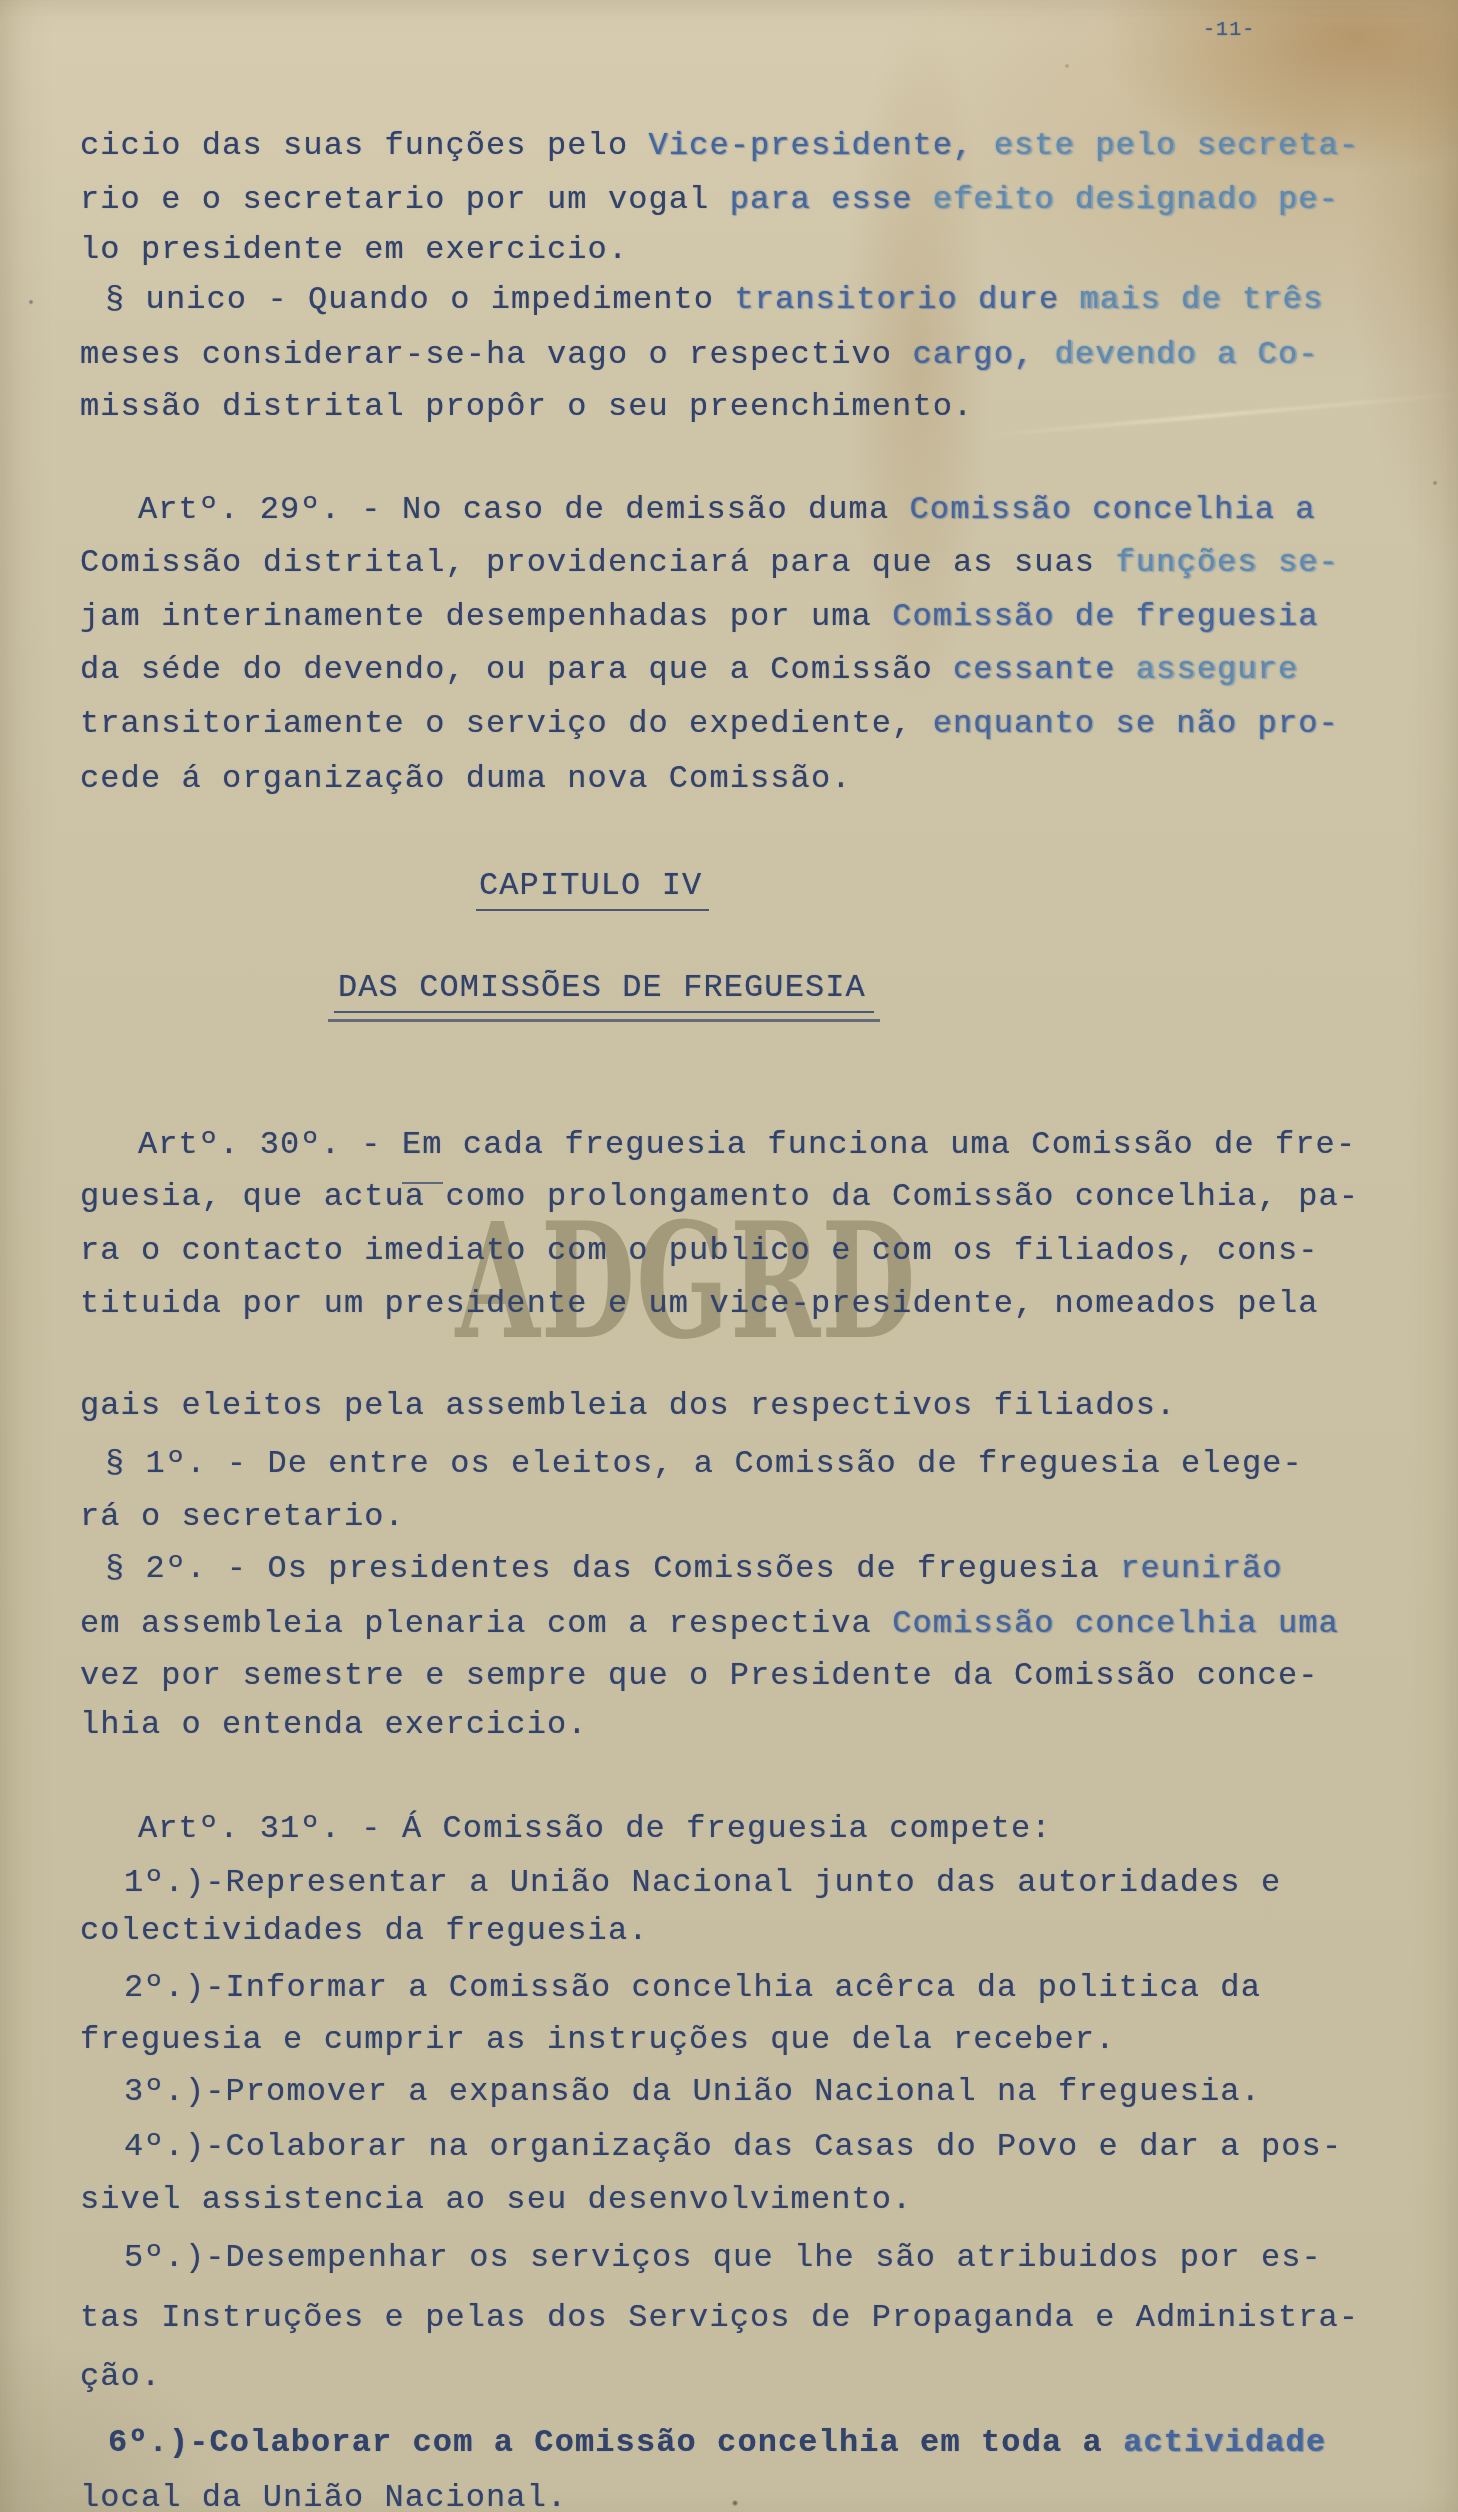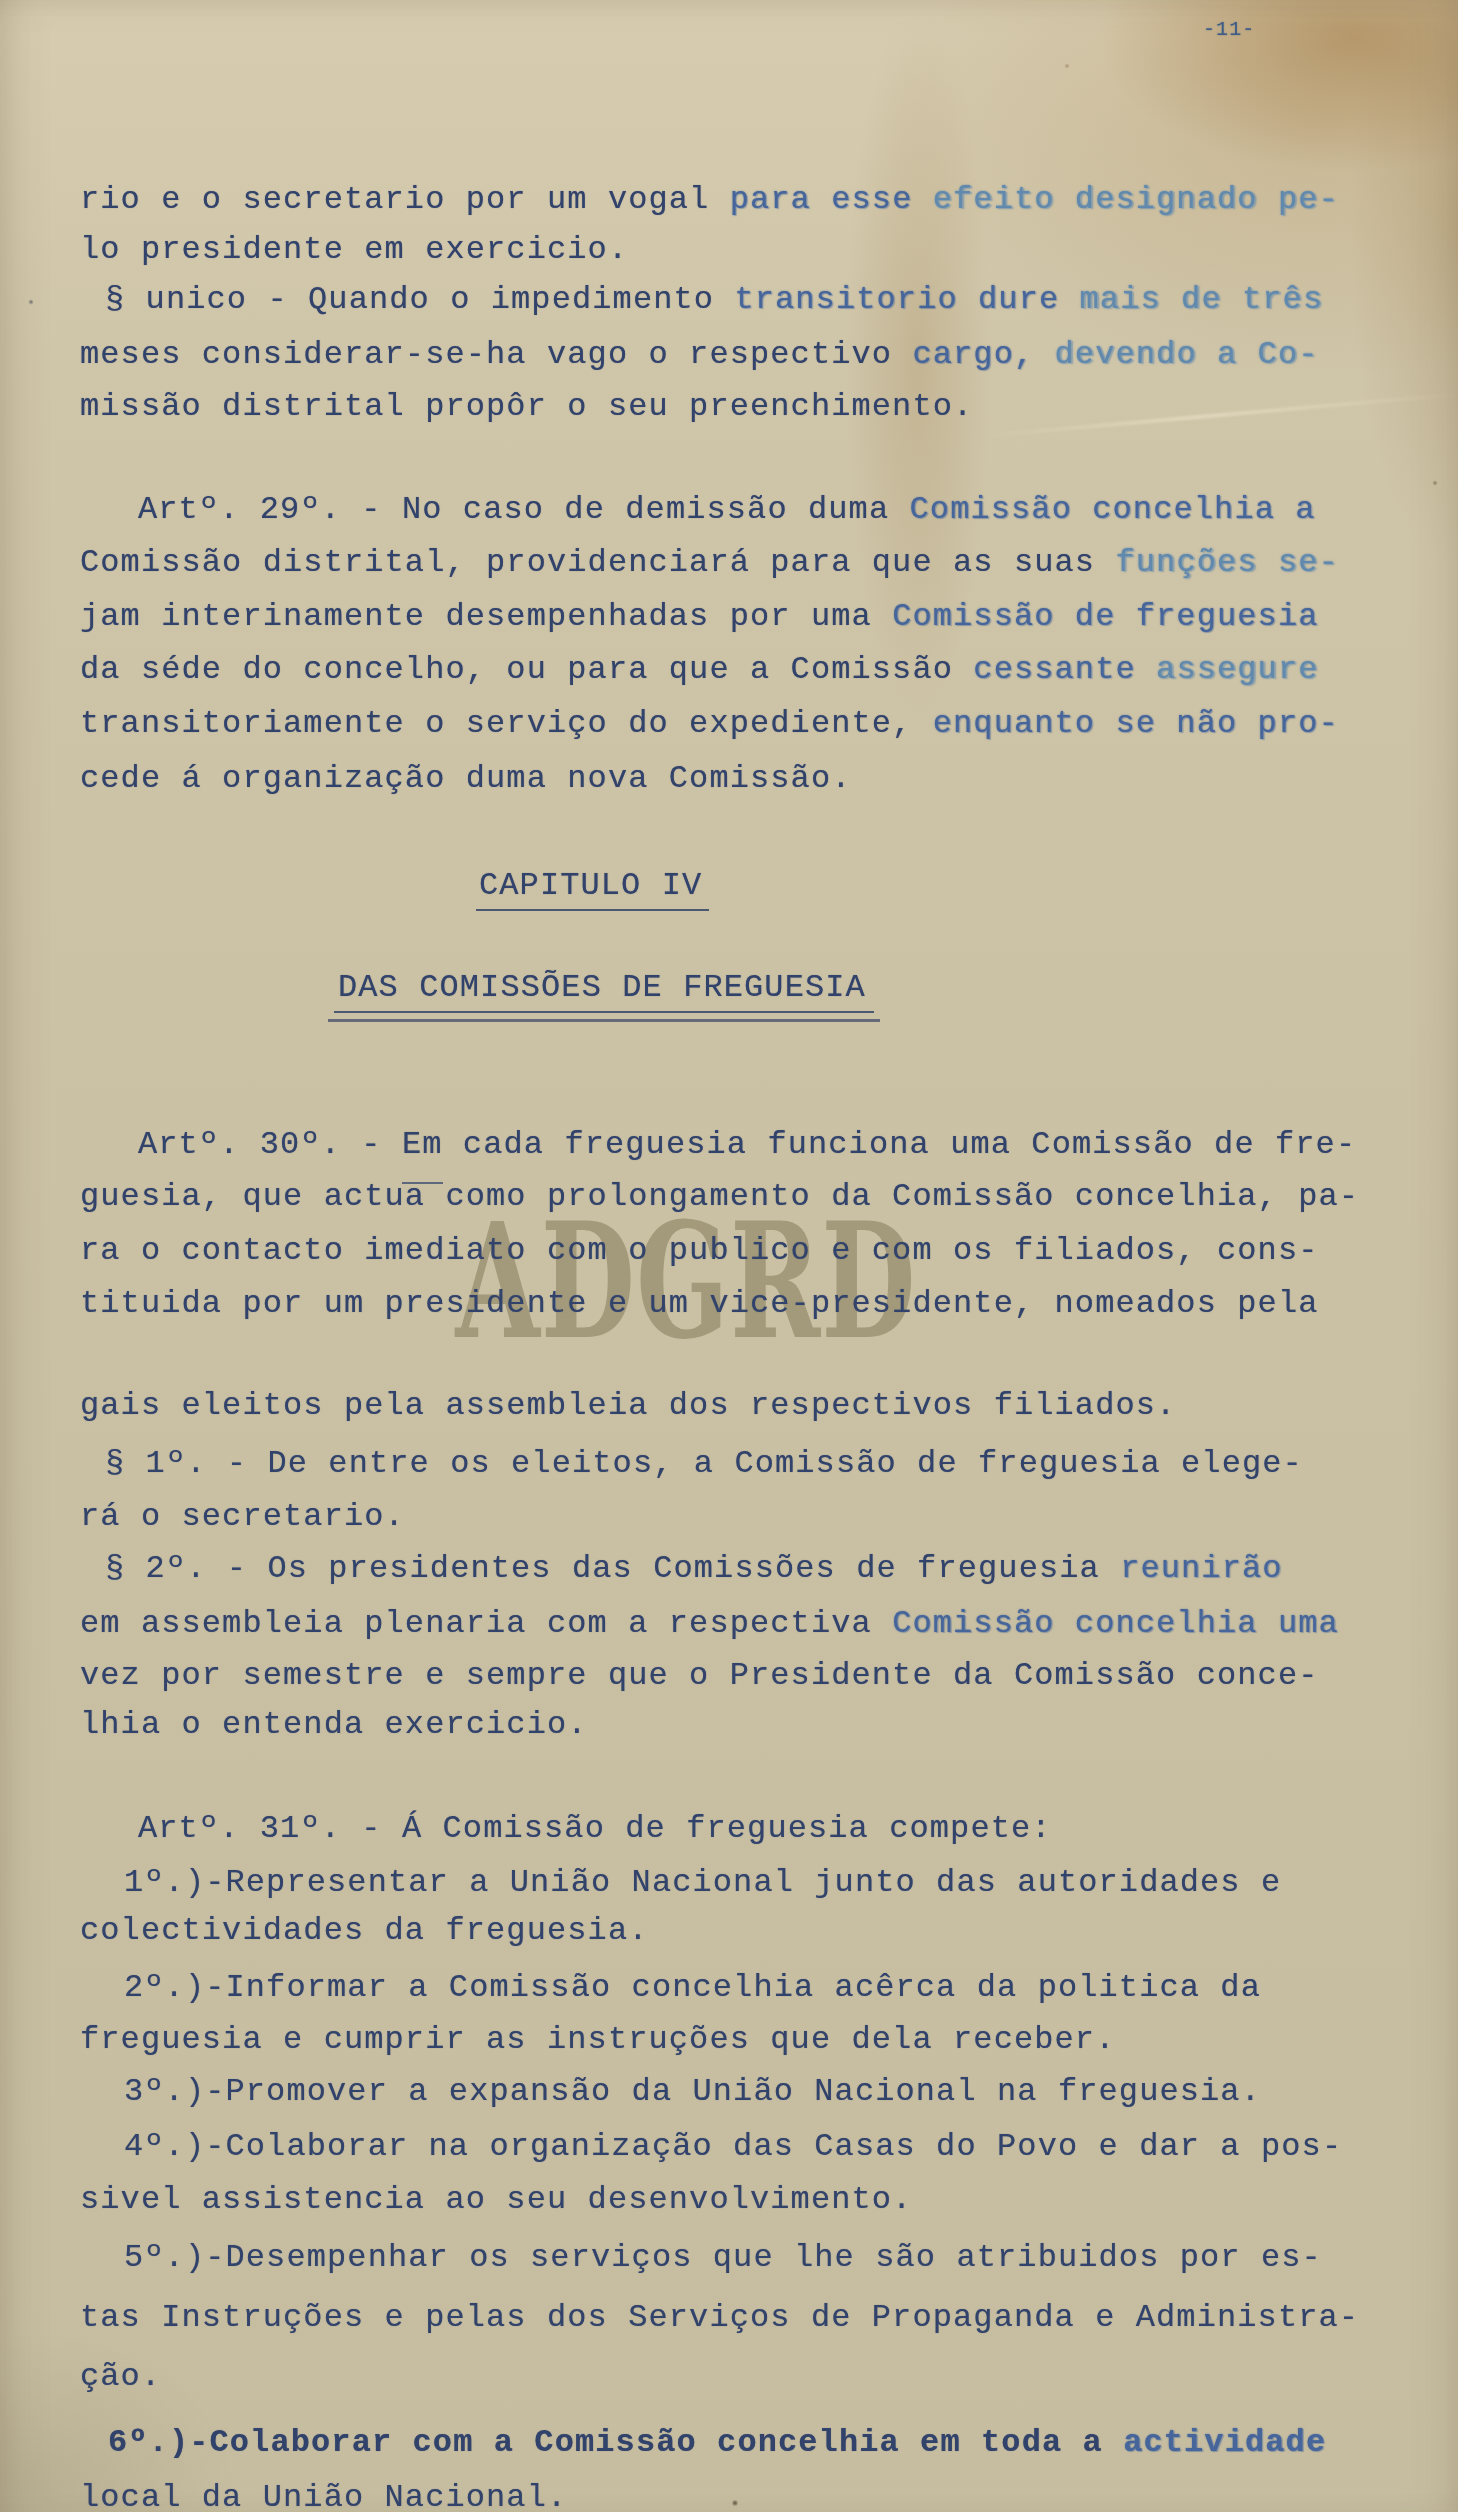--- a/index.html
+++ b/index.html
@@ -96,29 +96,30 @@
   }
 </style>
 </head>
 <body>
 
 <div class="page">
   <div class="crease"></div>
   <div class="watermark">ADGRD</div>
   <div class="page-number">-11-</div>
 
+<div class="line" style="left: 80px; top: 128px;"><span class="ink-n">cicio das suas funções pelo </span><span class="ink-m">Vice-presidente,</span><span class="ink-g"> este pelo secreta-</span></div>
     <div class="line" style="left: 80px; top: 182px;"><span class="ink-n">rio e o secretario por um vogal </span><span class="ink-m">para esse </span><span class="ink-g">efeito designado pe-</span></div>
     <div class="line" style="left: 80px; top: 232px;"><span class="ink-n">lo presidente em exercicio.</span></div>
     <div class="line" style="left: 105px; top: 282px;"><span class="ink-n">§ unico - Quando o impedimento </span><span class="ink-m">transitorio dure </span><span class="ink-g">mais de três</span></div>
     <div class="line" style="left: 80px; top: 337px;"><span class="ink-n">meses considerar-se-ha vago o respectivo </span><span class="ink-m">cargo,</span><span class="ink-g"> devendo a Co-</span></div>
     <div class="line" style="left: 80px; top: 389px;"><span class="ink-n">missão distrital propôr o seu preenchimento.</span></div>
     <div class="line" style="left: 138px; top: 492px;"><span class="ink-n">Artº. 29º. - No caso de demissão duma </span><span class="ink-m">Comissão concelhia a</span></div>
     <div class="line" style="left: 80px; top: 545px;"><span class="ink-n">Comissão distrital, providenciará para que as suas </span><span class="ink-g">funções se-</span></div>
     <div class="line" style="left: 80px; top: 599px;"><span class="ink-n">jam interinamente desempenhadas por uma </span><span class="ink-m">Comissão de freguesia</span></div>
-    <div class="line" style="left: 80px; top: 652px;"><span class="ink-n">da séde do concelho, ou para que a Comissão </span><span class="ink-m">cessante </span><span class="ink-g">assegure</span></div>
+    <div class="line" style="left: 80px; top: 652px;"><span class="ink-n">da séde do devendo, ou para que a Comissão </span><span class="ink-m">cessante </span><span class="ink-g">assegure</span></div>
     <div class="line" style="left: 80px; top: 706px;"><span class="ink-n">transitoriamente o serviço do expediente, </span><span class="ink-m">enquanto se não pro-</span></div>
     <div class="line" style="left: 80px; top: 761px;"><span class="ink-n">cede á organização duma nova Comissão.</span></div>
     <div class="line u-single" style="left: 479px; top: 868px;"><span class="ink-n">CAPITULO IV</span></div>
     <div class="line u-double" style="left: 338px; top: 970px;"><span class="ink-n">DAS COMISSÕES DE FREGUESIA</span></div>
     <div class="line" style="left: 138px; top: 1127px;"><span class="ink-n">Artº. 30º. - </span><span class="ink-nu">Em</span><span class="ink-n"> cada freguesia funciona uma Comissão de fre-</span></div>
     <div class="line" style="left: 80px; top: 1179px;"><span class="ink-n">guesia, que actua como prolongamento da Comissão concelhia, pa-</span></div>
     <div class="line" style="left: 80px; top: 1233px;"><span class="ink-n">ra o contacto imediato com o publico e com os filiados, cons-</span></div>
     <div class="line" style="left: 80px; top: 1286px;"><span class="ink-n">tituida por um presidente e um vice-presidente, nomeados pela</span></div>
     <div class="line" style="left: 80px; top: 1388px;"><span class="ink-n">gais eleitos pela assembleia dos respectivos filiados.</span></div>
     <div class="line" style="left: 105px; top: 1446px;"><span class="ink-n">§ 1º. - De entre os eleitos, a Comissão de freguesia elege-</span></div>

